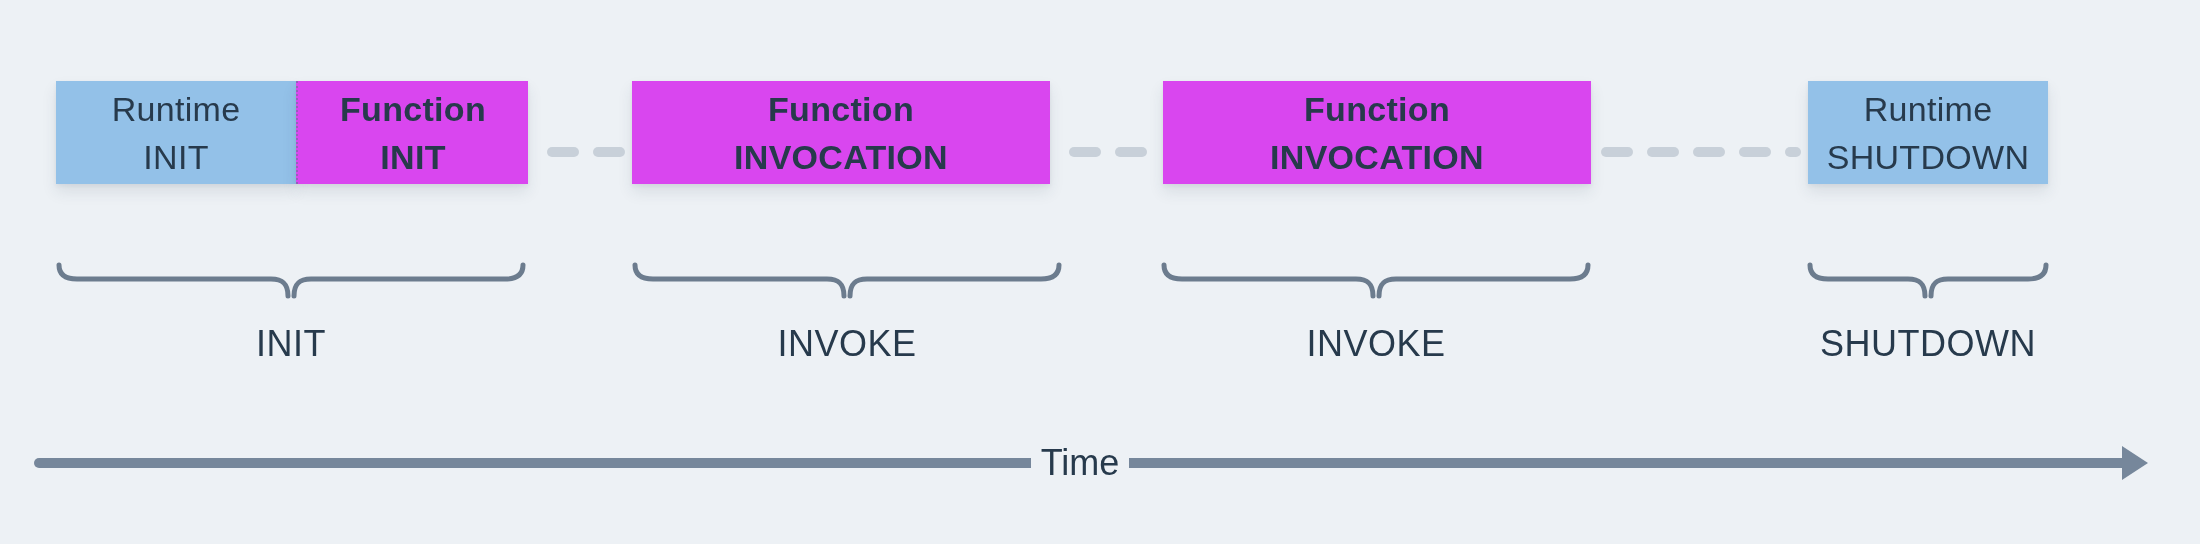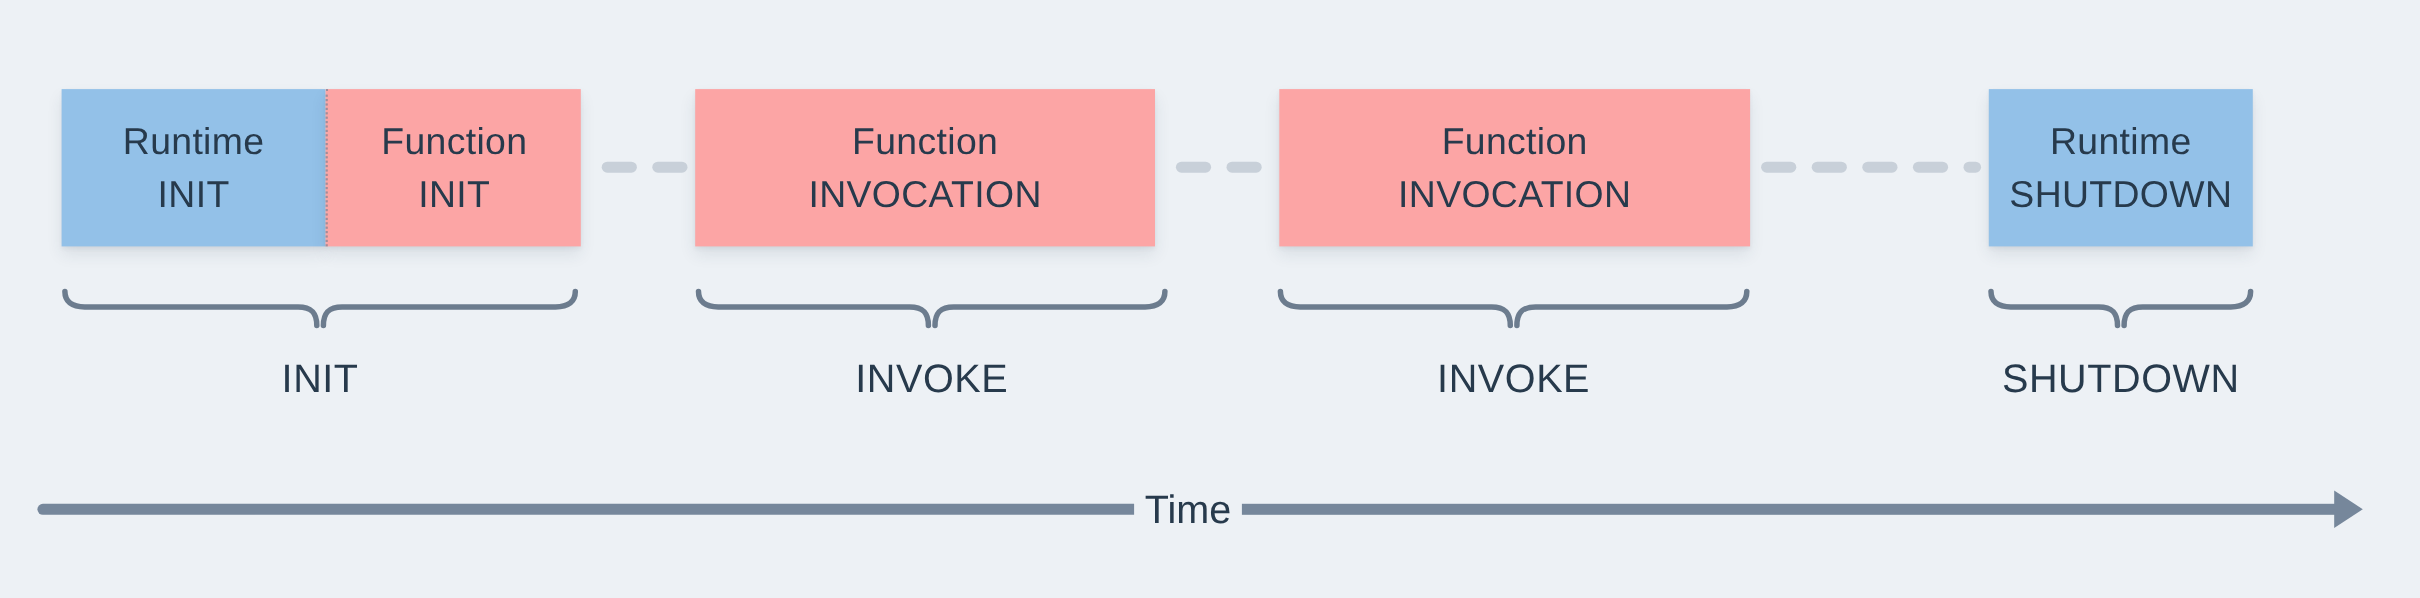--- a/index.html
+++ b/index.html
@@ -8,31 +8,31 @@
     background: #EDF1F5;
     font-family: "Liberation Sans", sans-serif;
     position: relative;
     overflow: hidden;
   }
   .canvas { position: absolute; inset: 0; }
 
   
   .box {
     position: absolute;
-    top: 81px; height: 143px;
+    top: 81px; height: 103px;
     display: flex; flex-direction: column;
     align-items: center; justify-content: center;
     color: #273A4C;
     font-size: 34px; font-weight: 500;
     line-height: 48px; letter-spacing: 0.3px;
     box-shadow: 0 8px 14px rgba(39,58,76,0.10), 0 2px 4px rgba(39,58,76,0.06);
     text-align: center;
   }
   .box.blue   { background: #93C1E8; }
-  .box.yellow { background: #fca5a5; }
+  .box.yellow { background: #d946ef; font-weight: bold; }
   .box.divided { border-left: 2px dotted rgba(93,118,141,0.55); }
 
   
   .connector {
     position: absolute; top: 146px; height: 12px;
     display: flex; align-items: center; justify-content: center; gap: 14px;
   }
   .dash {
     width: 32px; height: 10px; border-radius: 5px;
     background: #C8D0D9; flex: 0 0 auto;

